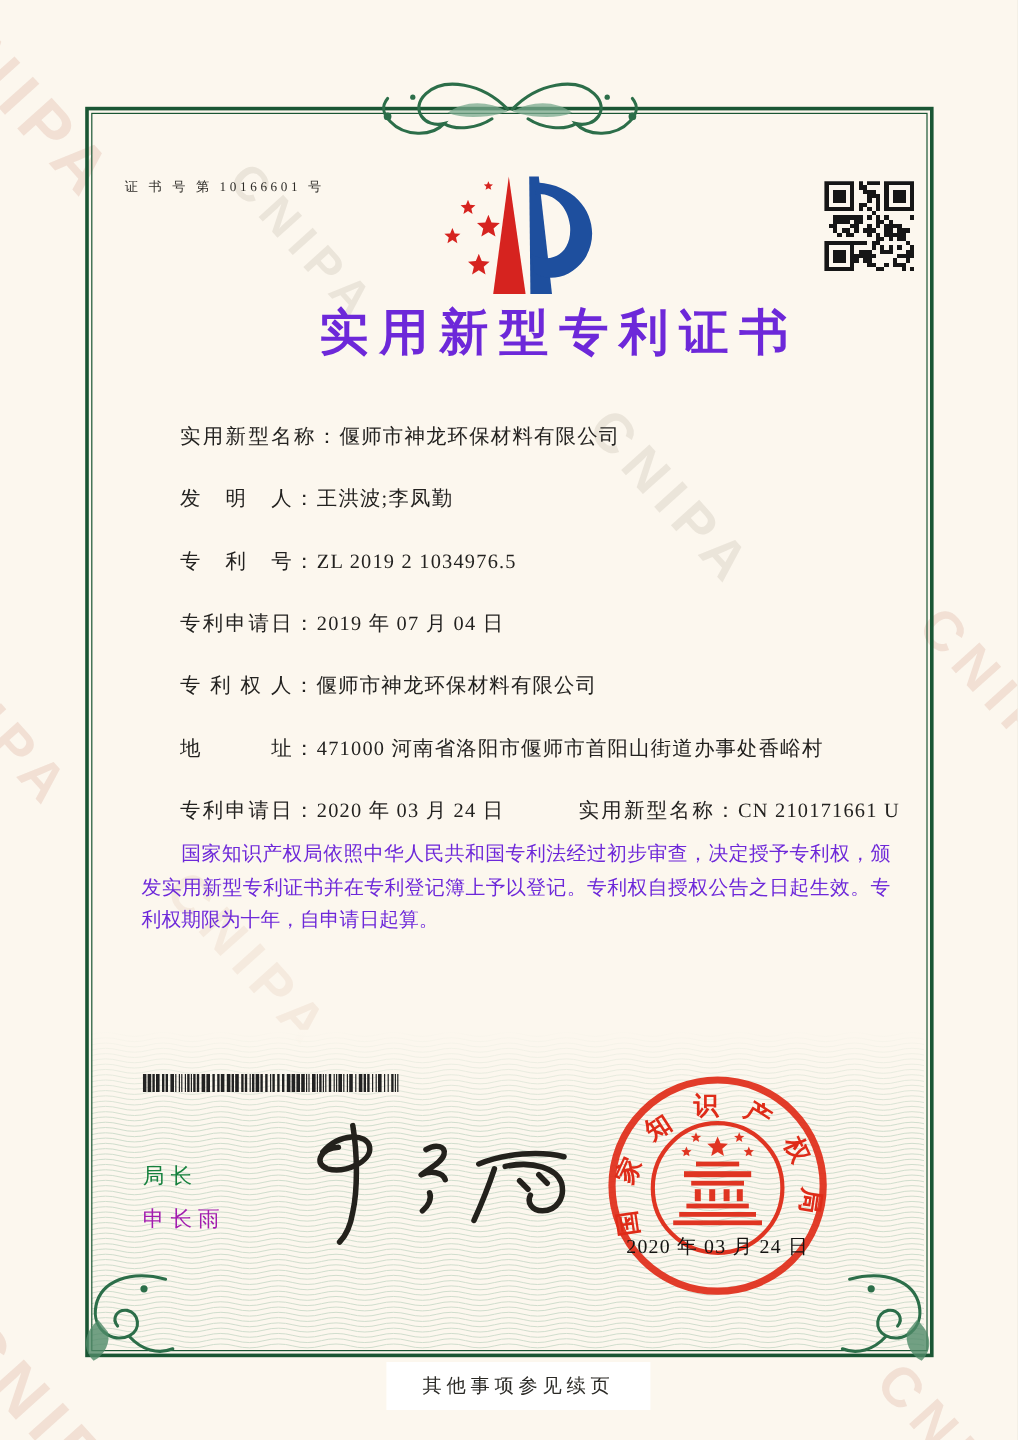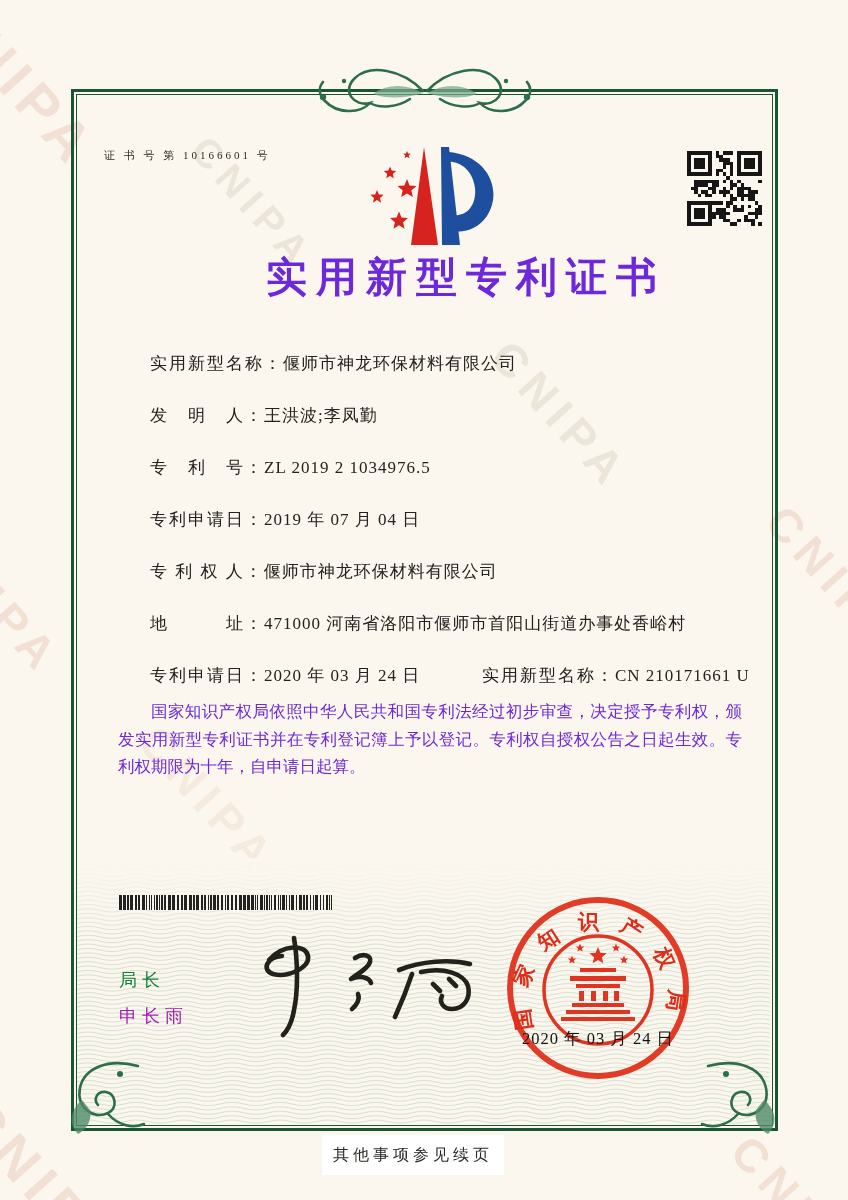--- a/index.html
+++ b/index.html
@@ -49,21 +49,21 @@
   .signature{position:absolute;left:253px;top:928px;z-index:3;}
 
   .seal{position:absolute;left:506px;top:896px;width:184px;height:184px;z-index:4;}
   .seal svg{position:absolute;left:0;top:0;}
   .seal-date{position:absolute;left:0;top:132px;width:100%;text-align:center;
              font-size:16.5px;letter-spacing:1px;color:#141412;z-index:5;}
 
   .pageinfo{position:absolute;left:72px;top:1094px;width:701px;text-align:center;
             font-size:15px;letter-spacing:3px;color:#33312d;z-index:3;}
 
-  .contnote{position:absolute;left:322px;top:1135px;width:182px;height:40px;background:#ffffff;
+  .contnote{position:absolute;left:322px;top:1135px;width:220px;height:40px;background:#ffffff;
             display:flex;align-items:center;justify-content:center;font-size:16px;
             letter-spacing:4px;color:#2a2925;z-index:3;}
 </style>
 </head>
 <body>
 
 <div class="page">
 
   <span class="wm pink big" style="left:-30px;top:-20px">CNIPA</span>
   <span class="wm gray" style="left:215px;top:128px;font-size:40px">CNIPA</span>

